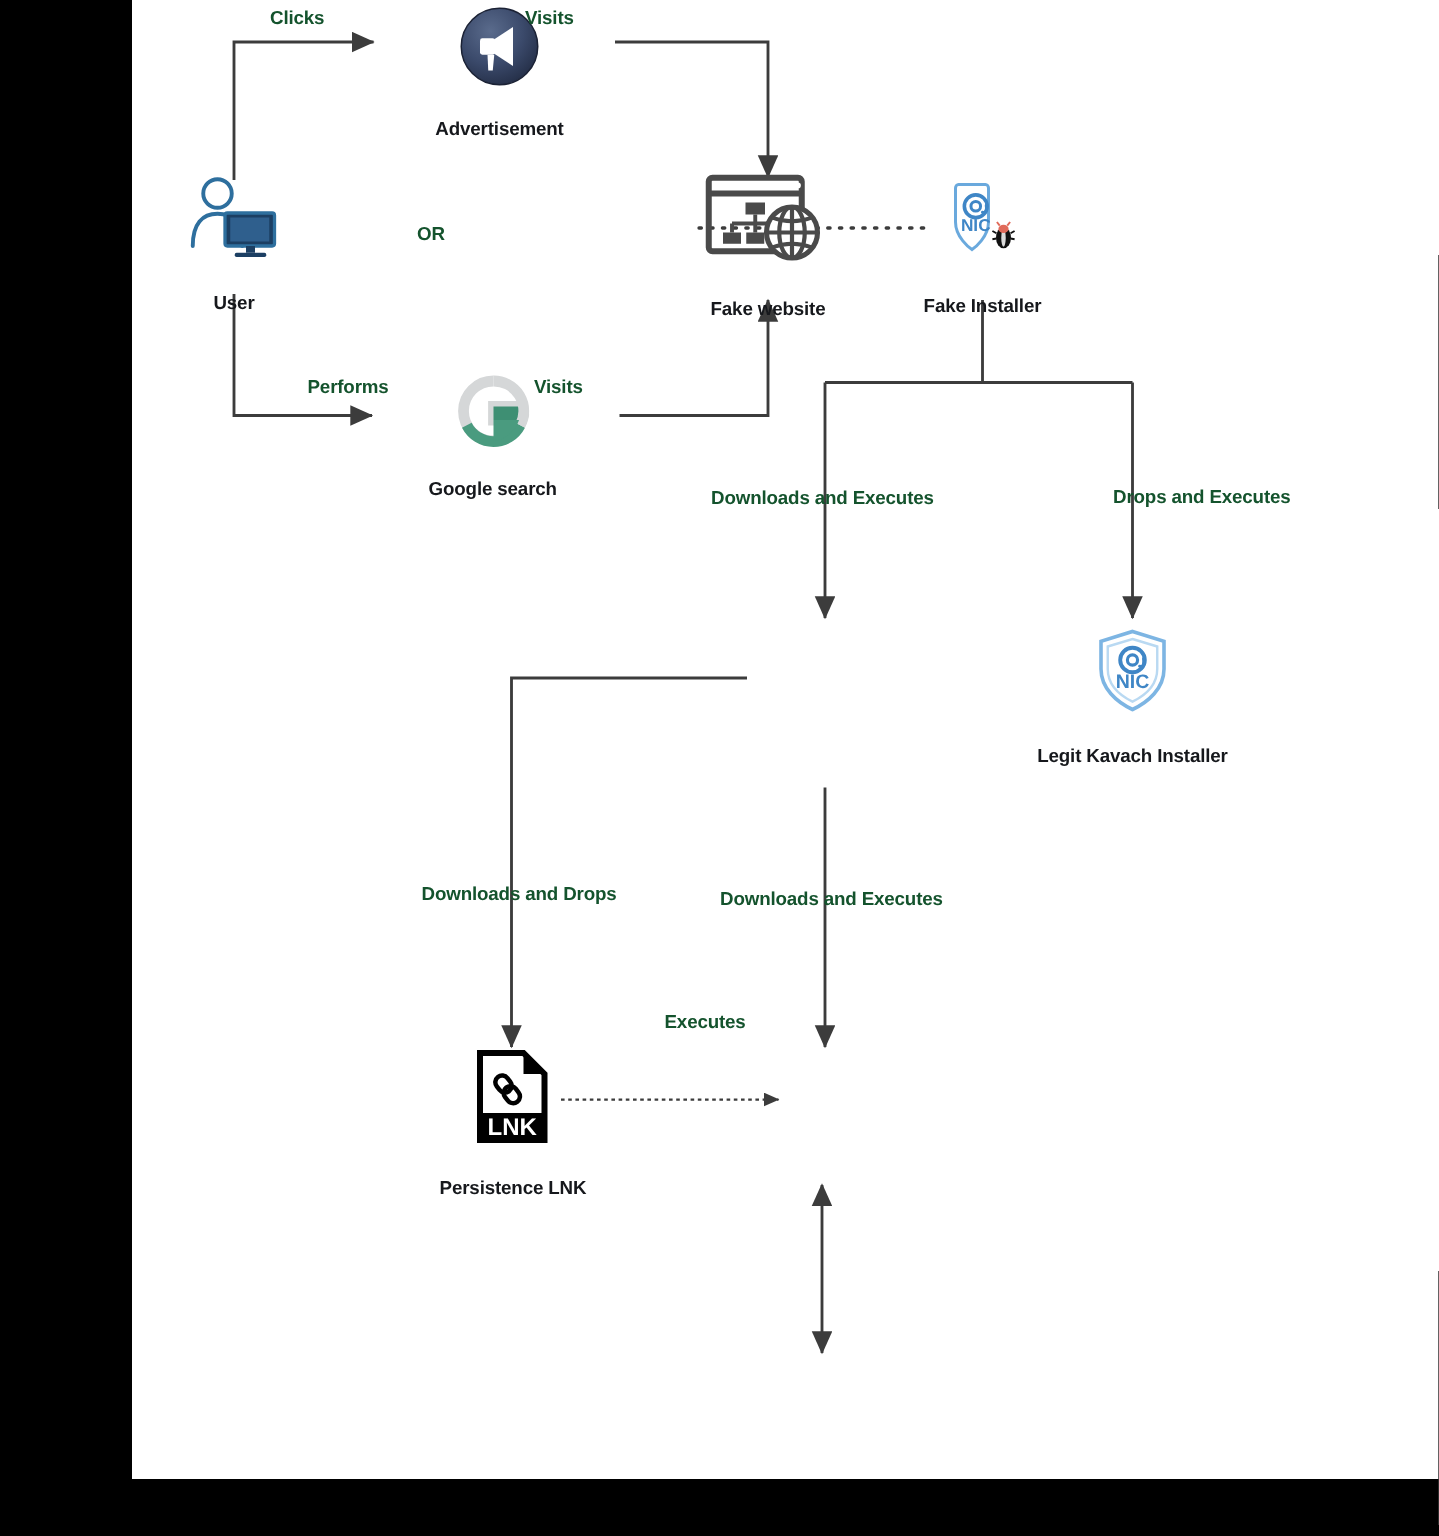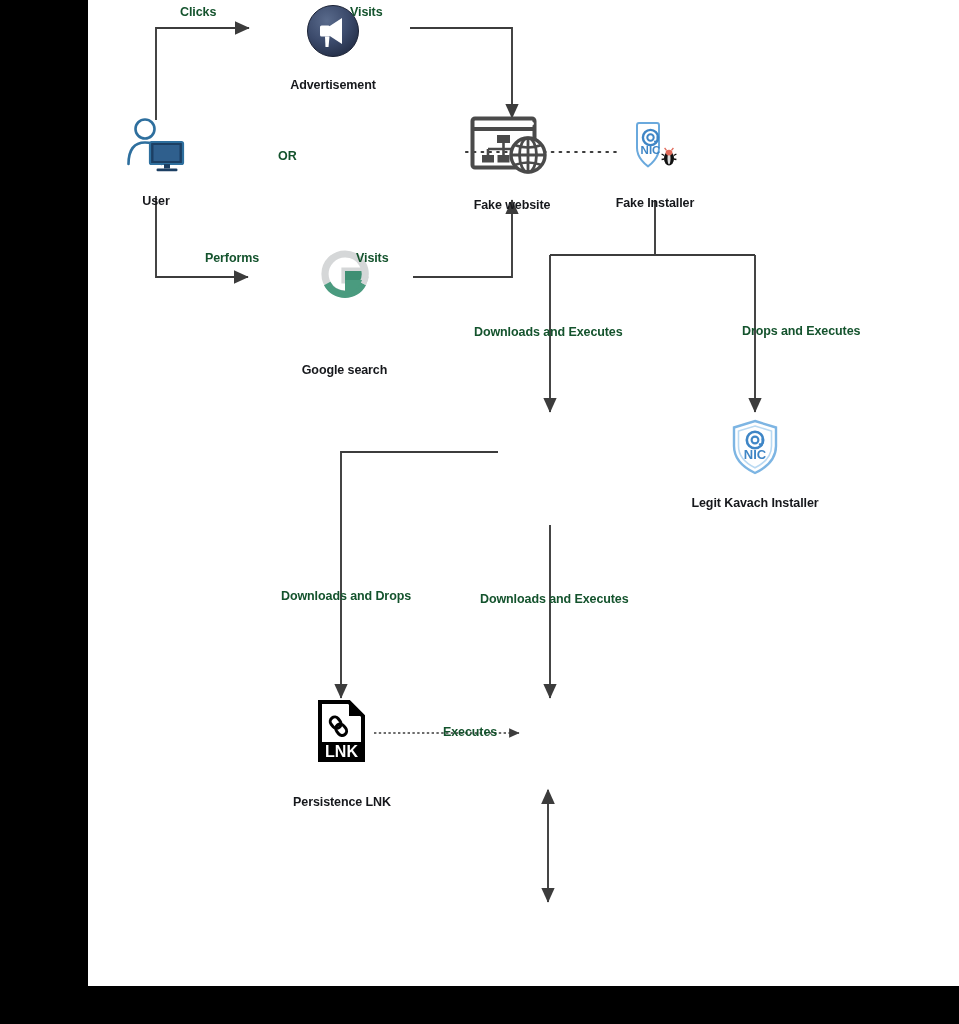--- a/index.html
+++ b/index.html
@@ -91,21 +91,21 @@
           <circle cx="27" cy="27" r="25.5" fill="url(#adg)"></circle>
           <path d="M36,14 L36,40 L23,31.5 L23,22.5 Z" fill="#fff"></path>
           <rect x="14" y="21.5" width="10" height="11" rx="1.6" fill="#fff"></rect>
           <path d="M19,32.5 L23.5,32.5 L22.5,43 L19.5,43 Z" fill="#fff"></path>
           <circle cx="27" cy="27" r="25.5" fill="none" stroke="#1b2235" stroke-width="1"></circle>
         </svg>
       </span>
       <span class="cap">Advertisement</span>
     </div>
 
-    <div class="node" style="left:174px;top:250px;width:165px;gap:45px;">
+    <div class="node" style="left:158px;top:250px;width:165px;">
       <span class="ic">
         <svg width="48" height="48" viewBox="0 0 48 48">
           <path d="M24,4 A20,20 0 0,0 24,44 A20,20 0 0,0 43,30 L24,30 L24,21 L43.5,21" fill="none" stroke="#d5d7d8" stroke-width="7.2" stroke-linecap="butt"></path>
           <path d="M6.2,33.5 A20,20 0 0,0 41.8,33.5" fill="none" stroke="#4a9b7f" stroke-width="7.2"></path>
           <path d="M24,21 L43.5,21 L43.5,30 L24,30 Z" fill="#3e8f73"></path>
           <path d="M24,4 A20,20 0 0,1 41.8,33.5" fill="none" stroke="#d5d7d8" stroke-width="7.2"></path>
           <path d="M24,30 L41,30 A20,20 0 0,1 24,44 Z" fill="#4a9b7f"></path>
         </svg>
       </span>
       <span class="cap">Google search</span>
@@ -162,21 +162,21 @@
           <path d="M27,8 L43.5,13 L43.5,28 C43.5,38.5 35.5,45.6 27,49.8 C18.5,45.6 10.5,38.5 10.5,28 L10.5,13 Z" fill="#fff" stroke="#b9d9f2" stroke-width="1.6"></path>
           <circle cx="27" cy="22" r="8.2" fill="none" stroke="#3f86c6" stroke-width="2.6"></circle>
           <circle cx="27" cy="22" r="3.4" fill="none" stroke="#3f86c6" stroke-width="2.1"></circle>
           <path d="M31.8,26.2 Q35.6,27.3 34.4,21.2" fill="none" stroke="#3f86c6" stroke-width="2.1" stroke-linecap="round"></path>
           <text x="27" y="40.5" font-family="'Liberation Sans',sans-serif" font-size="13" font-weight="bold" fill="#3f86c6" text-anchor="middle">NIC</text>
         </svg>
       </span>
       <span class="cap">Legit Kavach Installer</span>
     </div>
 
-    <div class="node" style="left:190px;top:700px;width:128px;gap:11px;">
+    <div class="node" style="left:190px;top:700px;width:128px;">
       <span class="ic">
         <svg width="52" height="64" viewBox="0 0 52 64">
           <path d="M4,2 L33,2 L47,16 L47,60 L4,60 Z" fill="#fff" stroke="#000" stroke-width="4"></path>
           <path d="M33,2 L33,16 L47,16 Z" fill="#000"></path>
           <g transform="translate(13,14) rotate(-38 11 11)" stroke="#000" stroke-width="3" fill="none">
             <rect x="4.5" y="0.5" width="9" height="12" rx="4.5"></rect>
             <rect x="4.5" y="9.5" width="9" height="12" rx="4.5"></rect>
           </g>
           <rect x="4" y="42" width="43" height="18" fill="#000"></rect>
           <text x="25.5" y="56.5" font-family="'Liberation Sans',sans-serif" font-size="16" font-weight="bold" fill="#fff" text-anchor="middle">LNK</text>
@@ -189,16 +189,16 @@
 
     <div class="elab" style="left:92px;top:5px;">Clicks</div>
     <div class="elab" style="left:262px;top:5px;">Visits</div>
     <div class="elab" style="left:85px;top:251px;margin-left:32px;">Performs</div>
     <div class="elab" style="left:268px;top:251px;">Visits</div>
     <div class="orlab" style="left:190px;top:149px;">OR</div>
     <div class="elab" style="left:386px;top:325px;">Downloads and Executes</div>
     <div class="elab" style="left:606px;top:324px;padding-left:48px;">Drops and Executes</div>
     <div class="elab" style="left:193px;top:589px;">Downloads and Drops</div>
     <div class="elab" style="left:392px;top:592px;">Downloads and Executes</div>
-    <div class="elab" style="left:321px;top:725px;padding-left:34px;">Executes</div>
+    <div class="elab" style="left:321px;top:674px;padding-left:34px;">Executes</div>
 
   </div>
 </div>
 
 </body></html>

